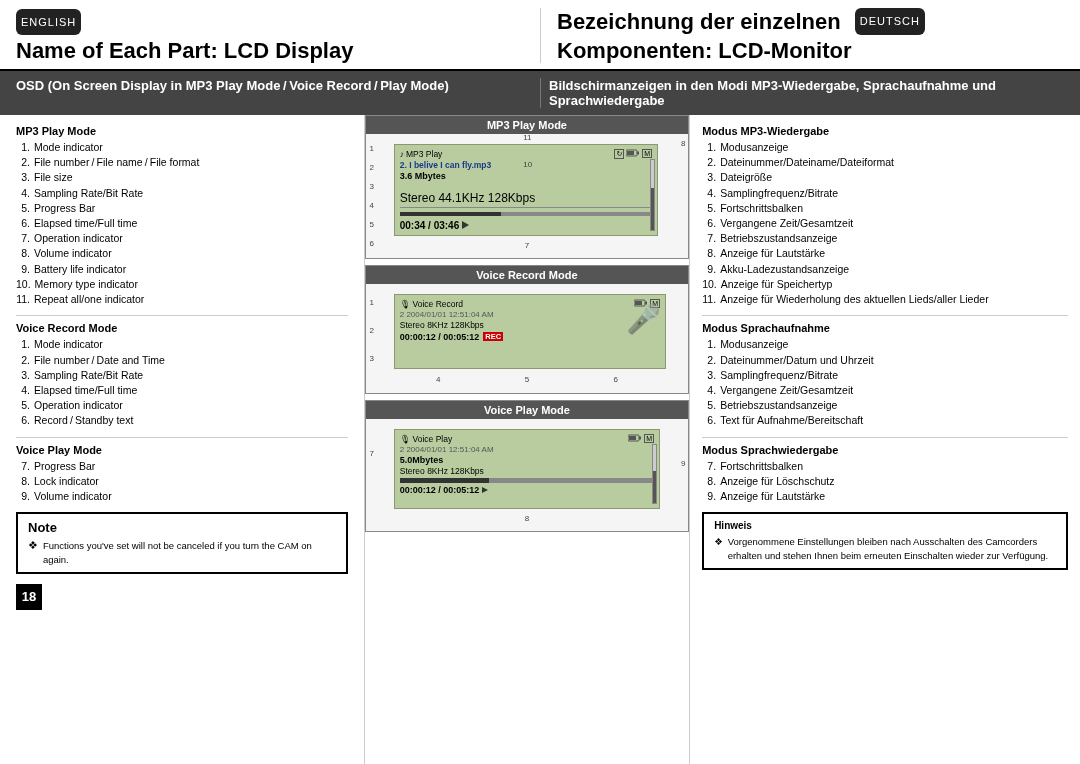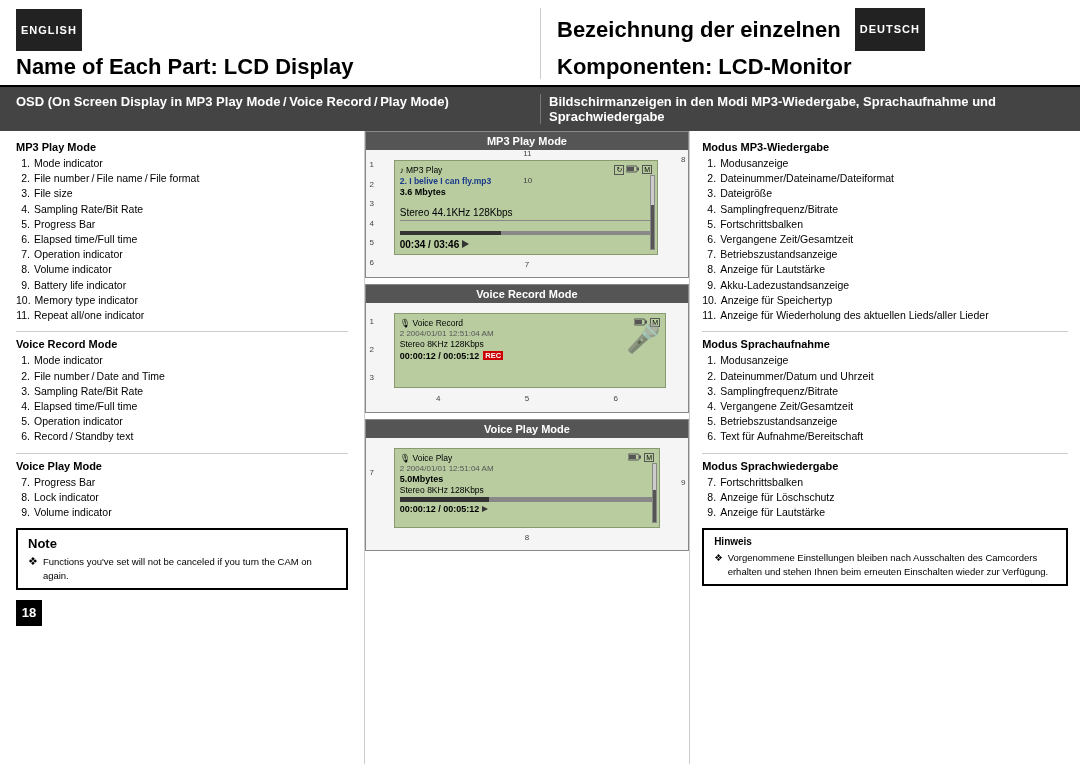--- a/index.html
+++ b/index.html
@@ -34,25 +34,26 @@
     }
     .header-right {
       width: 50%;
       padding-left: 16px;
       border-left: 1px solid #ccc;
     }
     .lang-badge {
       display: inline-block;
       background: #222;
       color: #fff;
-      font-weight: bold;
+      font-weight: normal;
       font-size: 11px;
-      padding: 15px 5px;
+      padding: 7px 5px;
       margin-bottom: 3px;
       letter-spacing: 1px;
+      border-radius: 6px;
     }
     .section-title {
       font-size: 22px;
       font-weight: bold;
       line-height: 1.15;
     }
     .header-right .header-title-row {
       display: flex;
       align-items: flex-end;
       gap: 8px;
@@ -416,21 +417,21 @@
                 </span>
 
                 <span style="font-size:7px;border:1px solid #555;padding:0 1px;">M</span>
               </div>
             </div>
 
             <div style="color:#1a3a8a;font-weight:bold;font-size:8.5px;margin-bottom:1px;white-space:nowrap;overflow:hidden;">2.  I belive I can fly.mp3</div>
 
             <div style="font-weight:bold;font-size:9px;margin-bottom:10px;">3.6 Mbytes</div>
 
-            <div style="font-size:10px;border-bottom:1px solid #888;padding-bottom:2px;margin-bottom:10px;">Stereo 44.1KHz 128Kbps</div>
+            <div style="font-size:12px;border-bottom:1px solid #888;padding-bottom:2px;margin-bottom:4px;">Stereo 44.1KHz 128Kbps</div>
 
             <div style="height:6px;margin-bottom:2px;">
               <div style="height:4px;background:#888;position:relative;margin-top:1px;">
                 <div style="width:40%;height:100%;background:#333;"></div>
               </div>
             </div>
 
             <div style="font-weight:bold;font-size:10px;display:flex;align-items:center;gap:3px;">
               <span>00:34 / 03:46</span>
               <span style="display:inline-block;width:0;height:0;border-top:4px solid transparent;border-bottom:4px solid transparent;border-left:7px solid #333;"></span>

